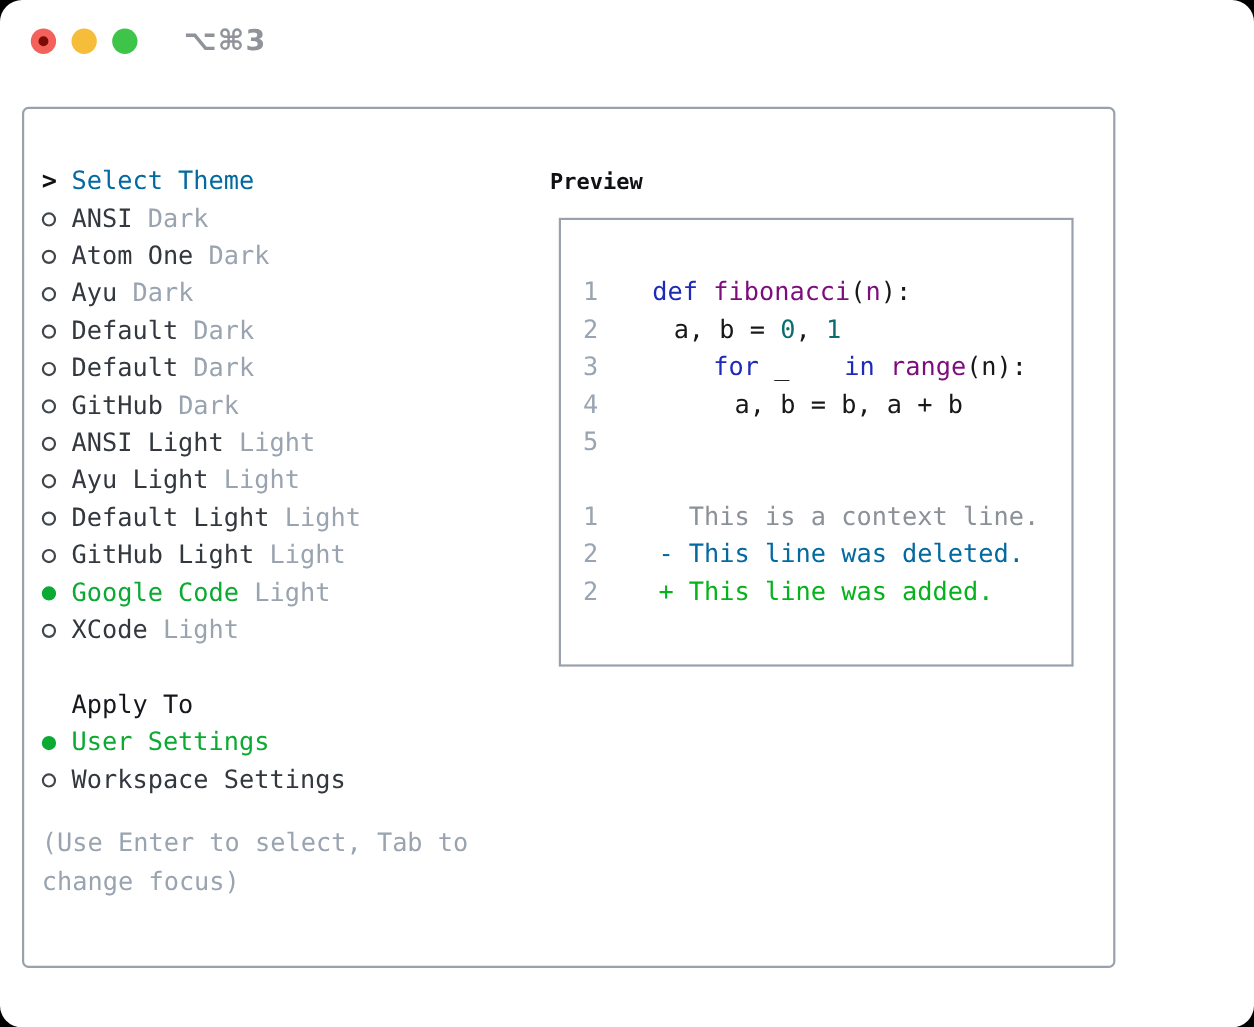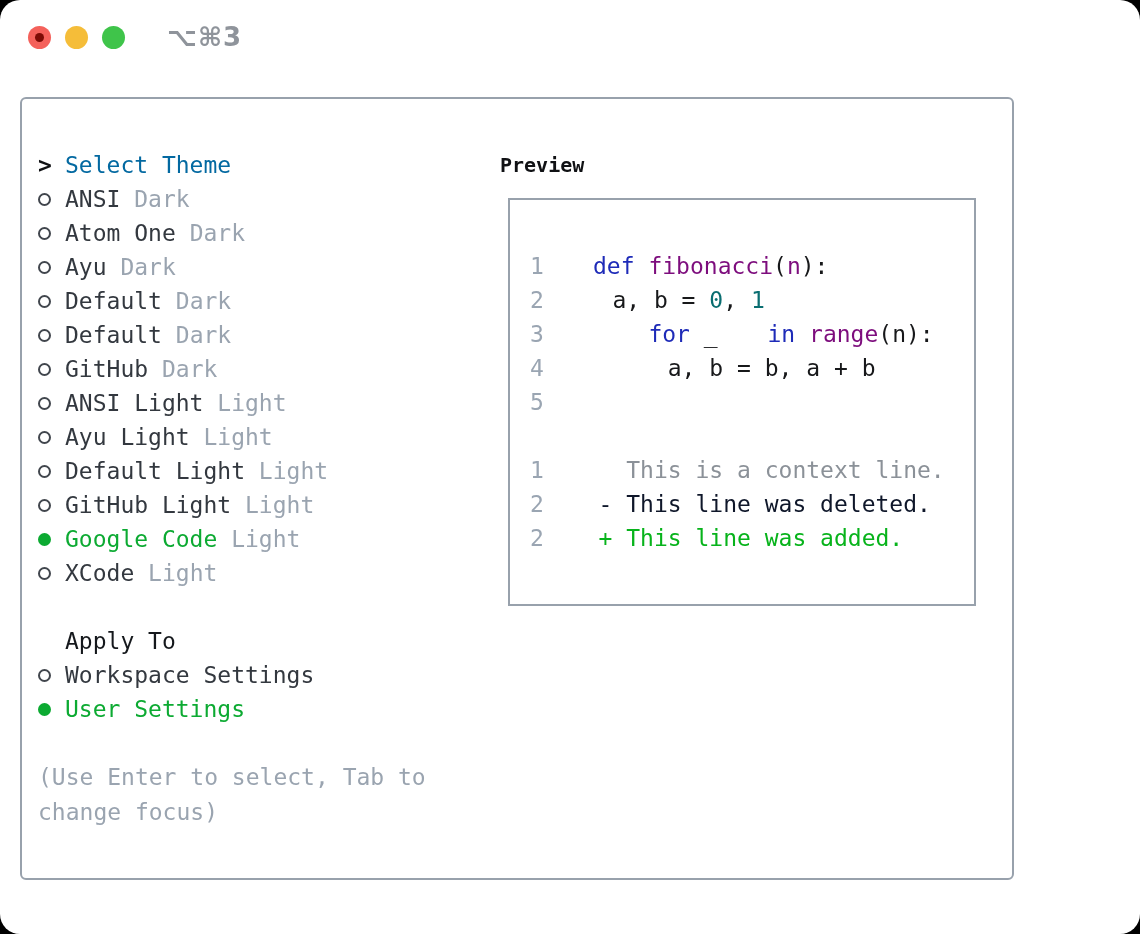--- a/index.html
+++ b/index.html
@@ -44,21 +44,21 @@
 
   .left-col { position:absolute; left:16px; top:49px; }
   .heading  { font-weight:normal; color:#0369a1; }
   .subheading { color:#15181c; }
   .item-name { color:#33383f; }
   .item-variant { color:#9aa4b0; }
   .selected .item-name { color:#0caa32; }
   .spacer { height:34px; }
 
   .hint {
-    margin-top:34px; width:438px; font-size:23px; line-height:35px;
+    margin-top:24px; width:438px; font-size:23px; line-height:35px;
     color:#9aa4b0; white-space:normal;
   }
 
   
   .preview-heading {
     position:absolute; left:478px; top:49px; height:34px; line-height:34px;
     font-size:20px; font-weight:bold; color:#101114;
   }
   .preview-box {
     position:absolute; left:486px; top:99px; width:468px; height:408px;
@@ -68,21 +68,21 @@
   .line { display:flex; height:34px; line-height:34px; font-size:23px; white-space:pre; }
   .ln   { width:27px; color:#9aa5b2; }
   .code { white-space:pre; }
 
   .tok-kw  { color:#1e2bb8;margin-left:36px; }
   .tok-fn  { color:#7d0d7d; }
   .tok-num { color:#0a6e71; }
   .tok-pl  { color:#17181a; }
 
   .diff-context { color:#8b9198;text-align:center; }
-  .diff-deleted { color:#0f172a; }
+  .diff-deleted { color:#0369a1; }
   .diff-added   { color:#07b31b; }
 </style>
 </head>
 <body>
 
 <div class="window">
 
   <div class="titlebar">
     <div class="light light-close"></div>
     <div class="light light-min"></div>
@@ -114,22 +114,22 @@
         </div>
 
       <div class="spacer"></div>
 
       <div class="row">
         <span class="marker"></span>
         <span class="subheading">Apply To</span>
       </div>
 
       <div id="apply-list">
+          <div class="row selected"><span class="marker"><span class="radio on"></span></span><span class="item-name">User Settings</span></div>
           <div class="row"><span class="marker"><span class="radio"></span></span><span class="item-name">Workspace Settings</span></div>
-          <div class="row selected"><span class="marker"><span class="radio on"></span></span><span class="item-name">User Settings</span></div>
         </div>
 
       <div class="hint">(Use Enter to select, Tab to change focus)</div>
     </div>
 
     <div class="preview-heading">Preview</div>
 
     <div class="preview-box">
       <div class="codeblock" id="codeblock">
           <div class="line"><span class="ln">1</span><span class="code"><span class="tok-kw">def</span><span class="tok-pl"> </span><span class="tok-fn">fibonacci</span><span class="tok-pl">(</span><span class="tok-fn">n</span><span class="tok-pl">):</span></span></div>

